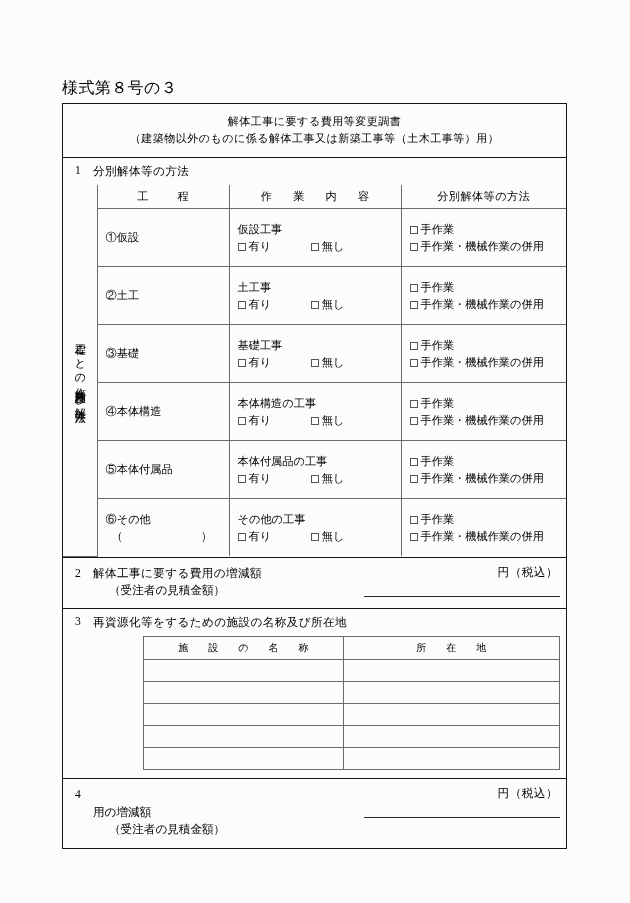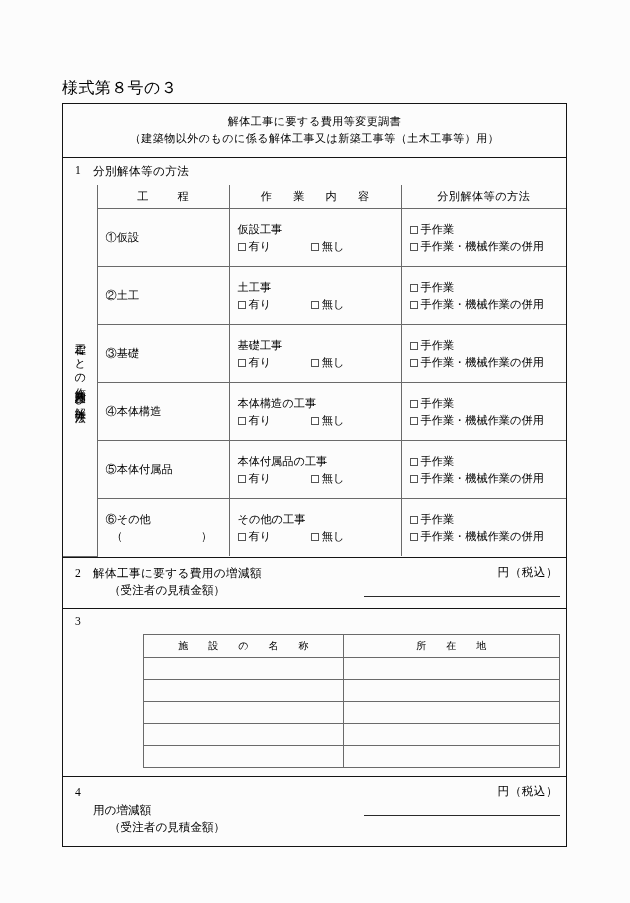--- a/index.html
+++ b/index.html
@@ -365,20 +365,21 @@
         <div class="amount-slot">
           <span></span>
           <span class="yen-label">円（税込）</span>
         </div>
       </div>
     </div>
 
     <div class="band sec3">
       <div class="sec-head sec3-head">
         <span class="sec-num">3</span>
+        <span class="sec-title">再資源化等をするための施設の名称及び所在地</span>
       </div>
       <div class="facility-wrap">
         <table class="facility">
           <colgroup>
             <col style="width:48%">
             <col style="width:52%">
           </colgroup>
           <tbody>
             <tr>
               <td class="fhead">施　設　の　名　称</td>

